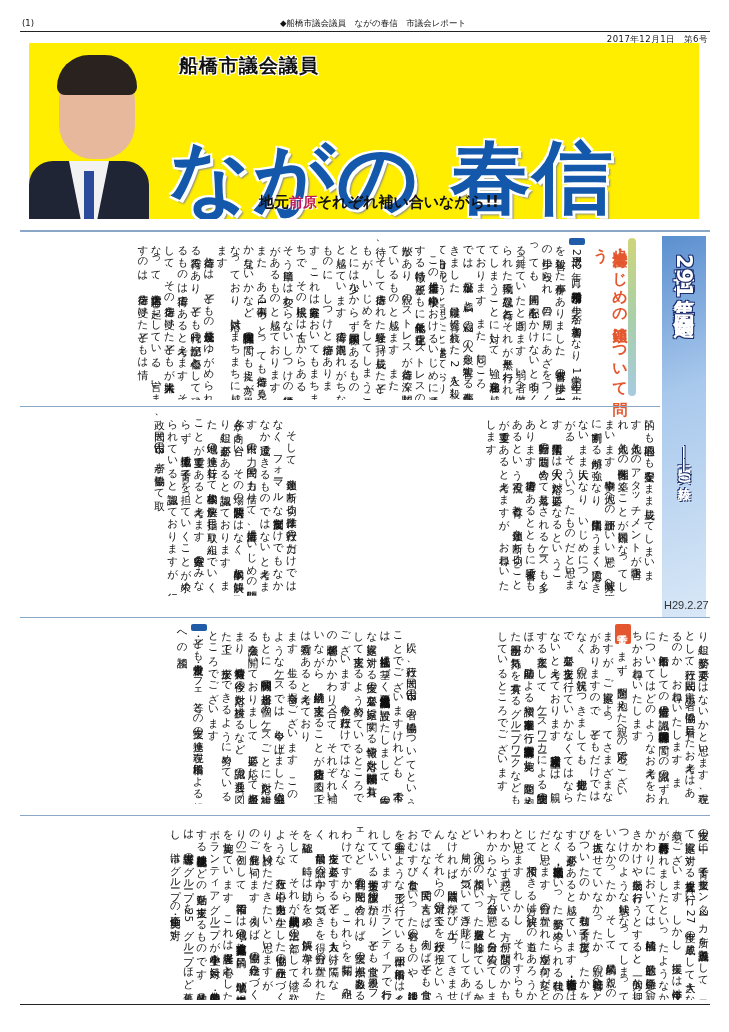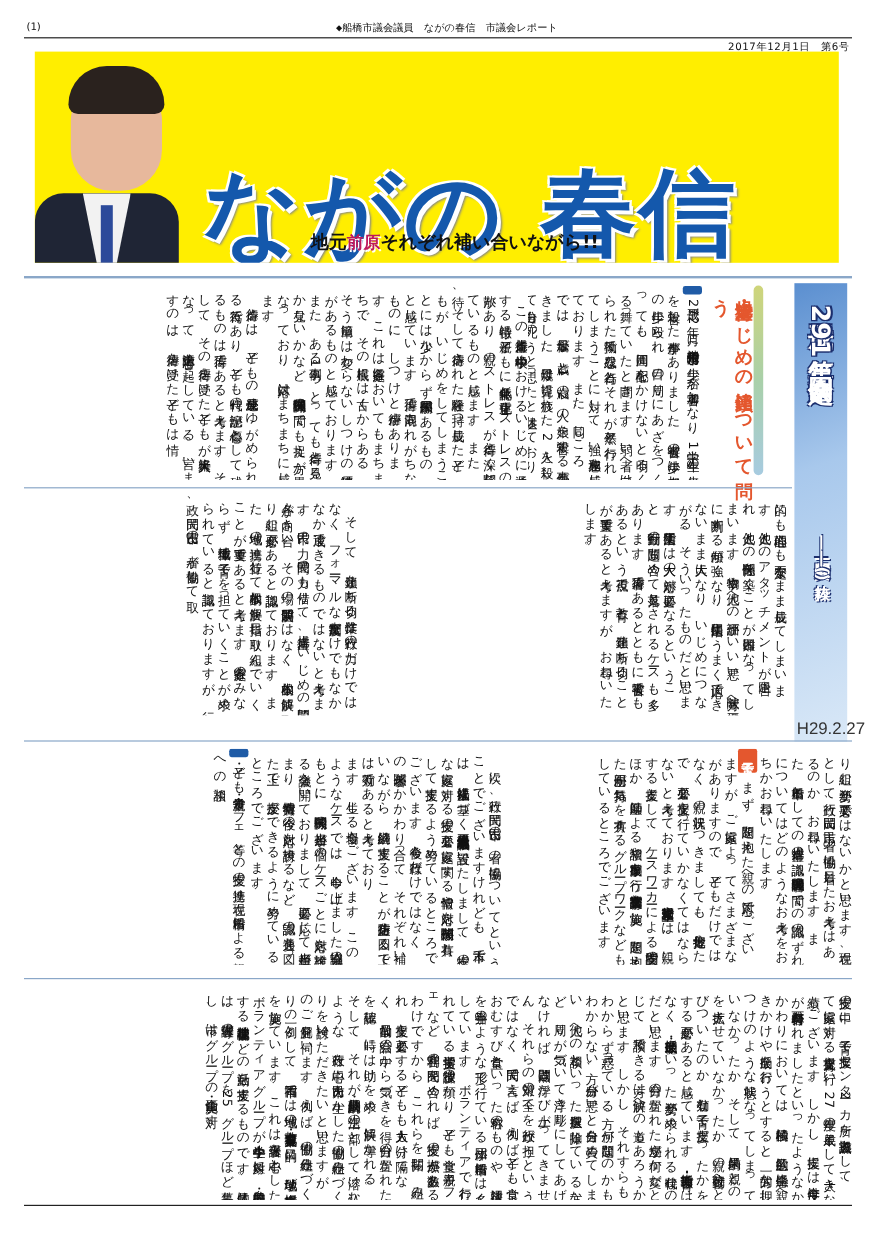--- a/index.html
+++ b/index.html
@@ -2,21 +2,21 @@
 <html><head>
 <meta charset="utf-8">
 <style>
   * { box-sizing: border-box; margin: 0; padding: 0; }
   html, body { width: 729px; height: 1032px; background: #fff; overflow: hidden; }
   body { font-family: "DejaVu Sans", sans-serif; color: #111; position: relative; }
 
   .topbar { position: absolute; left: 20px; top: 14px; width: 690px; height: 18px;
     border-bottom: 1px solid #222; font-size: 8.5px; }
   .topbar .pg { position: absolute; left: 2px; top: 4px; }
-  .topbar .mid { position: absolute; left: 260px; top: 4px; font-family: Liberation Mono, monospace; }
+  .topbar .mid { position: absolute; left: 260px; top: 4px; }
   .topbar .date { position: absolute; right: 2px; top: 20px; letter-spacing: 0.5px; }
 
   .banner { position: absolute; left: 29px; top: 43px; width: 670px; height: 176px; background: #ffee00; overflow: hidden; }
   .photo { position: absolute; left: 0; top: 0; width: 120px; height: 176px; }
   .head-shape { position: absolute; left: 30px; top: 20px; width: 76px; height: 96px; border-radius: 40px 40px 36px 36px; background: #e7b89c; }
   .hair { position: absolute; left: 28px; top: 12px; width: 80px; height: 40px; border-radius: 40px 40px 10px 10px; background: #2a221e; }
   .suit { position: absolute; left: 0; top: 118px; width: 120px; height: 60px; background: #1f2535; border-radius: 24px 24px 0 0; }
   .shirt { position: absolute; left: 40px; top: 118px; width: 40px; height: 60px; background: #f2f2f2; clip-path: polygon(0 0, 100% 0, 70% 100%, 30% 100%); }
   .tie { position: absolute; left: 55px; top: 128px; width: 10px; height: 48px; background: #2c4a9a; }
   .subtitle { position: absolute; left: 150px; top: 10px; font-size: 19px; font-weight: bold; color: #111; letter-spacing: 1px;
@@ -37,41 +37,42 @@
   .article-title { position: absolute; left: 589px; top: 238px; width: 40px; height: 160px; writing-mode: vertical-rl;
     font-size: 15px; font-weight: bold; color: #e4572e; line-height: 19px; letter-spacing: 1px; }
   .title-deco { position: absolute; left: 628px; top: 238px; width: 8px; height: 158px; background: linear-gradient(#cfd57a, #a9d0a9, #a7cbe0); border-radius: 4px; }
 
   .session { position: absolute; left: 662px; top: 236px; width: 44px; height: 382px;
     background: linear-gradient(160deg, #5b8fd0 0%, #a8c8ec 40%, #d9e8f7 100%); }
   .session-text { position: absolute; left: 0; top: 18px; width: 44px; writing-mode: vertical-rl; font-size: 21px; font-weight: bold; color: #fff;
     line-height: 44px; letter-spacing: 0; text-shadow: 1px 1px 0 #1c2f6e, -1px -1px 0 #1c2f6e, 1px -1px 0 #1c2f6e, -1px 1px 0 #1c2f6e; }
   .session-sub { position: absolute; left: 0; top: 210px; width: 44px; writing-mode: vertical-rl; font-size: 13px; font-weight: bold; color: #fff;
     line-height: 44px; text-shadow: 1px 1px 0 #1c2f6e, -1px -1px 0 #1c2f6e; }
-  .session-date { position: absolute; left: 664px; top: 599px; font-size: 14px; color: #333; font-family: "Liberation Sans", sans-serif; }
+  .session-date { position: absolute; left: 664px; top: 599px; font-size: 11px; color: #333; font-family: "Liberation Sans", sans-serif; }
 
   .bottom-rule { position: absolute; left: 20px; top: 1004px; width: 690px; height: 1px; background: #222; }
 </style>
 </head>
 <body>
 
 <div class="topbar">
   <span class="pg">(1)</span>
   <span class="mid">◆船橋市議会議員　ながの春信　市議会レポート</span>
   <span class="date">2017年12月1日　第6号</span>
 </div>
 
 <div class="banner">
   <div class="photo">
     <div class="suit"></div>
     <div class="shirt"></div>
     <div class="tie"></div>
     <div class="head-shape"></div>
     <div class="hair"></div>
   </div>
+  <div class="subtitle">船橋市議会議員</div>
   <div class="maintitle">ながの 春信</div>
   <div class="slogan">
     <span>地元</span><span class="red">前原</span><span>それぞれ補い合いながら!!</span>
   </div>
 </div>
 
 <div class="rule" style="top:230px;"></div>
 
 <div class="session">
   <div class="session-text">平成29年第1回定例会</div>

